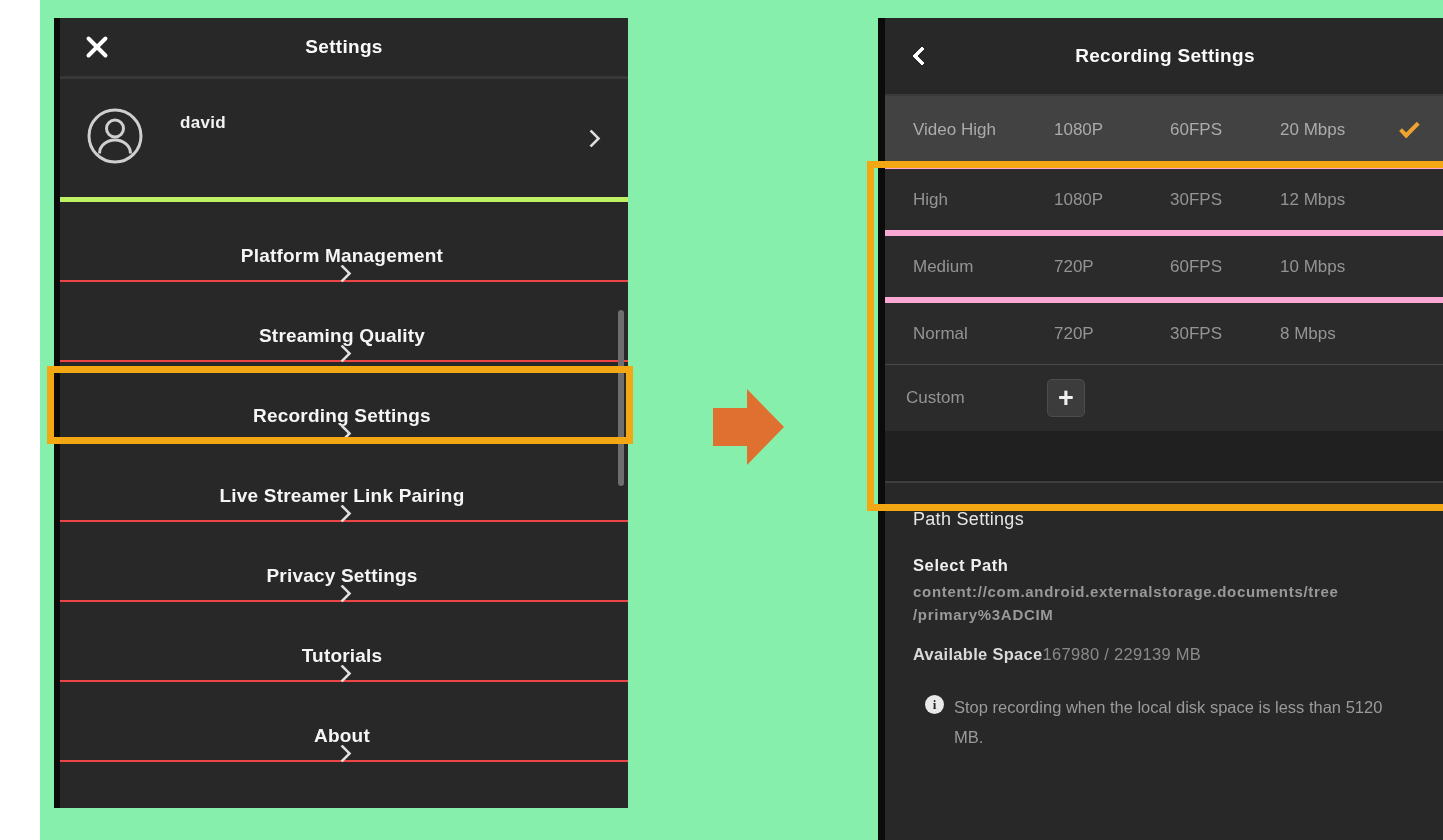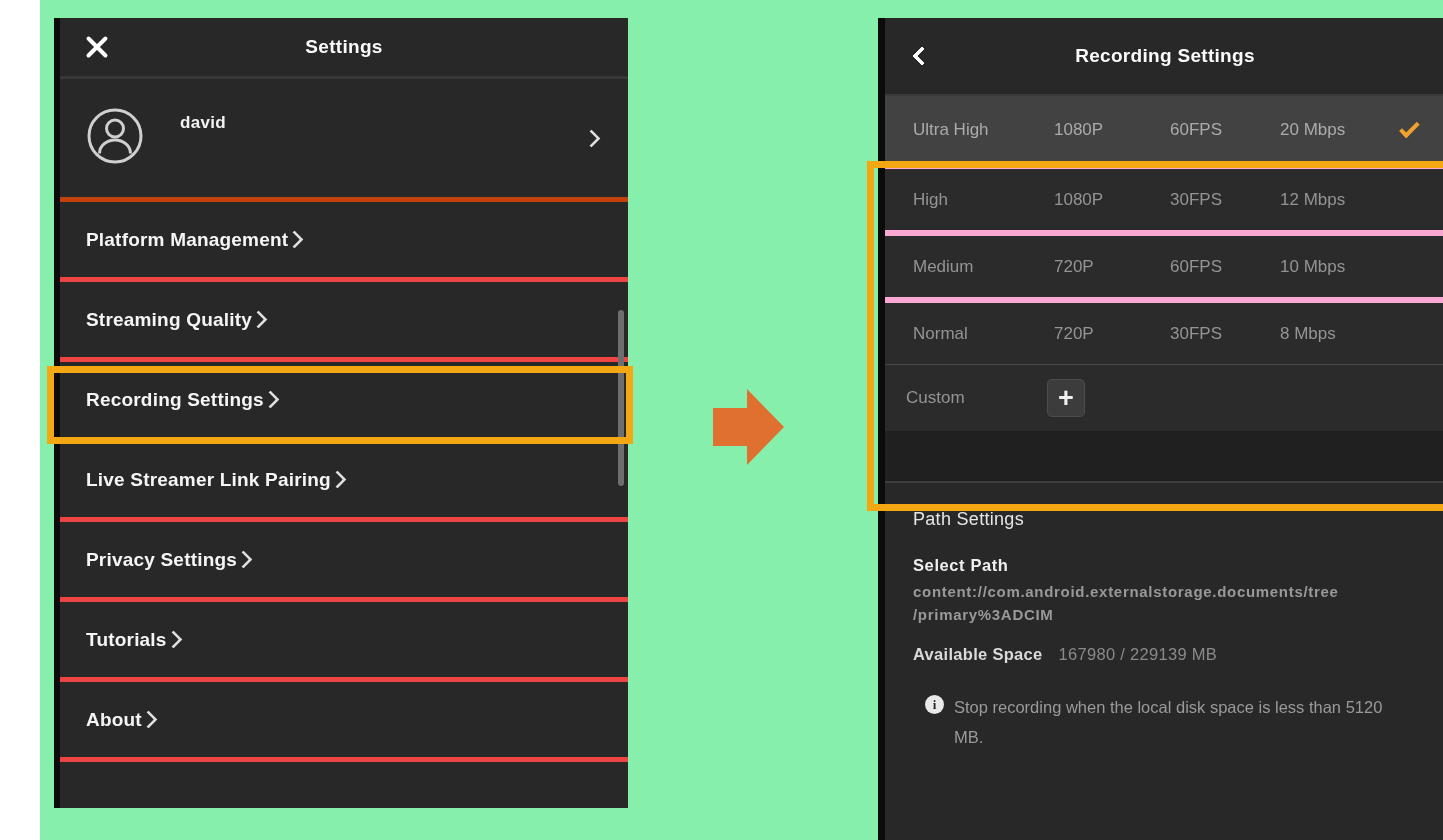--- a/index.html
+++ b/index.html
@@ -16,29 +16,29 @@
   .lp-header { position:relative; height:61px; border-bottom:3px solid #373737;
                display:flex; align-items:center; padding:0 24px; }
   .panel-title { position:absolute; left:0; right:0; text-align:center;
                  color:#fafafa; font-weight:bold; font-size:19px; letter-spacing:.3px; }
   .close-x { position:relative; width:26px; height:26px; cursor:pointer; z-index:2; }
   .close-x::before, .close-x::after { content:""; position:absolute; left:-1px; top:11px;
                width:28px; height:4px; background:#fff; border-radius:2px; }
   .close-x::before { transform:rotate(45deg); }
   .close-x::after  { transform:rotate(-45deg); }
 
-  .profile-row { height:123px; border-bottom:5px solid #c2410c; display:flex;
+  .profile-row { height:123px; border-bottom:5px solid #bef264; display:flex;
                  align-items:center; padding:0 30px 0 26px; }
   .profile-name { color:#f2f2f2; font-weight:bold; font-size:17px; margin-left:36px;
                   transform:translateY(-15px); letter-spacing:.3px; }
   .spacer { flex:1; }
 
-  .menu-row { height:80px; border-bottom:5px solid #ef4444; display:flex;
-              align-items:center; justify-content:flex-start;
-              padding:0 30px 0 26px; cursor:pointer; }
+  .menu-row { height:80px; border-bottom:2px solid #ef4444; display:flex;
+              align-items:center; justify-content:flex-end;
+              padding:0 30px 0 26px; cursor:pointer;flex-direction:column; }
   .menu-label { color:#f5f5f5; font-weight:bold; font-size:19px; letter-spacing:.2px; }
 
   .chev { width:13px; height:13px; border-right:3px solid #dedede;
           border-bottom:3px solid #dedede; transform:rotate(-45deg);
           border-radius:1px; flex:none; }
   .chev-back { width:14px; height:14px; border-right:4px solid #fff;
           border-bottom:4px solid #fff; transform:rotate(135deg); border-radius:1px; }
 
   .lp-scrollbar { position:absolute; right:4px; top:292px; width:6px; height:176px;
                   background:#6e6e6e; border-radius:3px; }
@@ -79,21 +79,21 @@
               line-height:1; cursor:pointer; }
 
   .rp-gap { height:52px; background:#202020; border-bottom:2px solid #3e3e3e; }
 
   .path-section { padding:26px 30px 0 28px; background:#282828; }
   .path-section .section-label { display:block; margin-bottom:26px; }
   .select-path-label { color:#efefef; font-weight:bold; font-size:16.5px;
                        letter-spacing:.6px; margin-bottom:5px; }
   .path-value { color:#999999; font-weight:bold; font-size:15px; line-height:23px;
                 letter-spacing:.7px; max-width:530px; overflow-wrap:anywhere; }
-  .space-row { display:flex; align-items:baseline; gap:16px; margin-top:19px; }
+  .space-row { display:flex; align-items:baseline; gap:0; margin-top:19px; }
   .space-label { color:#dadada; font-weight:bold; font-size:16.5px; letter-spacing:.3px; }
   .space-value { color:#8a8a8a; font-size:16.5px; letter-spacing:.3px; }
   .note-row { display:flex; gap:10px; margin-top:28px; padding-left:12px; }
   .info-icon { flex:none; width:19px; height:19px; border-radius:50%; background:#e9e9e9;
                color:#252525; font-weight:bold; font-size:13px;
                font-family:"Liberation Serif", serif;
                display:flex; align-items:center; justify-content:center; margin-top:3px; }
   .note-text { color:#9a9a9a; font-size:16.5px; line-height:30px; max-width:462px; }
 </style>
 </head>
@@ -163,21 +163,21 @@
   <div class="phone-panel right-panel">
 
     <div class="rp-header">
       <div class="chev-back"></div>
       <div class="panel-title">Recording Settings</div>
     </div>
 
 
     <div class="vq-table">
       <div class="vq-row selected">
-        <span>Ultra High</span>
+        <span>Video High</span>
         <span>1080P</span>
         <span>60FPS</span>
         <span>20 Mbps</span>
         <span class="check-icon"></span>
       </div>
       <div class="vq-row">
         <span>High</span>
         <span>1080P</span>
         <span>30FPS</span>
         <span>12 Mbps</span>

